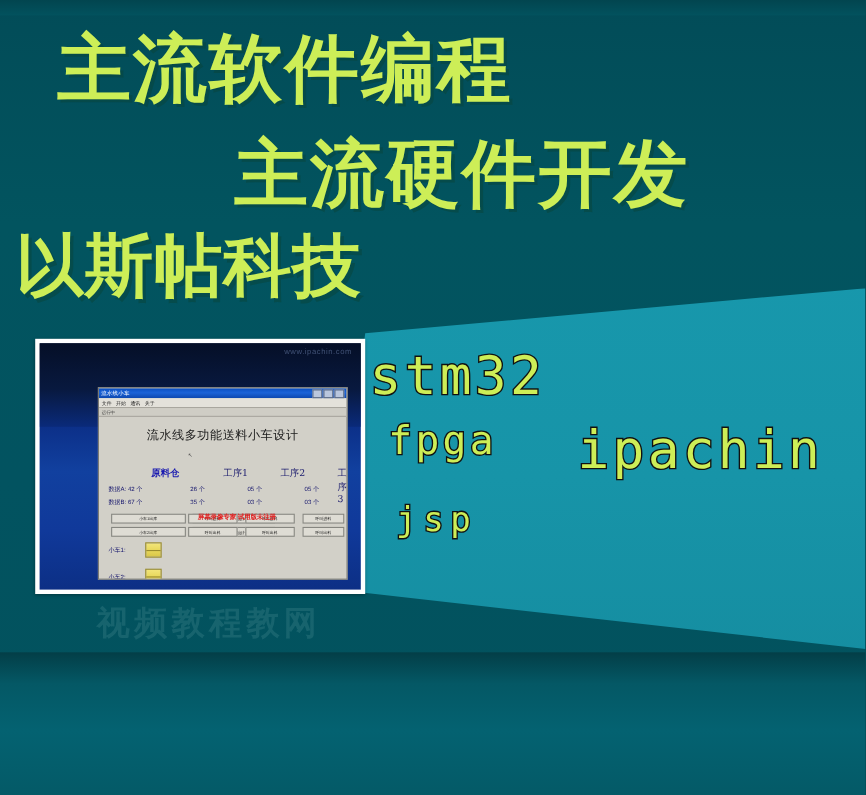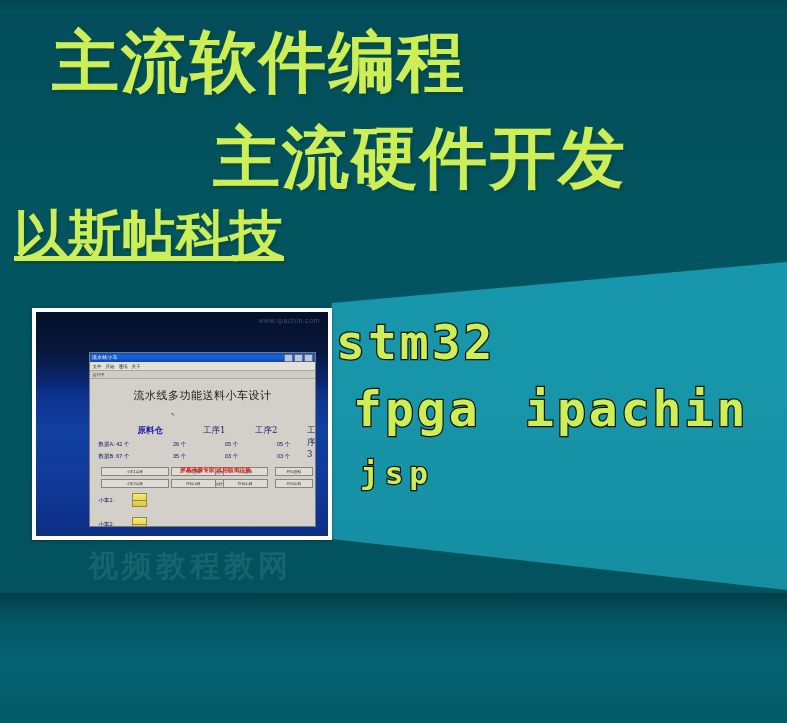--- a/index.html
+++ b/index.html
@@ -45,43 +45,43 @@
   .headline {
     position: absolute;
     color: #cdee57;
     font-weight: bold;
     white-space: nowrap;
     letter-spacing: 2px;
     text-shadow: 3px 3px 0 rgba(10,70,60,0.55);
   }
   #h1 { left: 52px;  top: 17px;  font-size: 67px; }
   #h2 { left: 213px; top: 113px; font-size: 67px; }
-  #h3 { left: 14px;  top: 200px; font-size: 53px; letter-spacing: 1px; text-decoration: underline; }
+  #h3 { left: 14px;  top: 200px; font-size: 62px; letter-spacing: 1px; }
 
   
   .kw {
     position: absolute;
     color: #cdee57;
-    font-weight: bold;
+    font-weight: normal;
     white-space: nowrap;
     font-family: "DejaVu Sans Mono", "Liberation Mono", monospace;
     -webkit-text-stroke: 2.5px #111;
     paint-order: stroke fill;
   }
   .kw-cjk {
     position: absolute;
     color: #cdee57;
     font-weight: bold;
     white-space: nowrap;
     font-family: "Liberation Sans", "DejaVu Sans", sans-serif;
     text-shadow: 2px 2px 0 rgba(12,70,60,0.35);
   }
   #k-stm32   { left: 336px; top: 314px; font-size: 48px; letter-spacing: 3px; }
   #k-danpian { left: 540px; top: 309px; font-size: 52px; letter-spacing: 4px; }
-  #k-fpga    { left: 353px; top: 381px; font-size: 48px; letter-spacing: 3px; text-align: right; }
+  #k-fpga    { left: 353px; top: 381px; font-size: 36px; letter-spacing: 3px; text-align: right; }
   #k-labview { left: 525px; top: 381px; font-size: 48px; letter-spacing: 3px; }
   #k-jsp     { left: 360px; top: 455px; font-size: 31px; letter-spacing: 6px; }
   #k-andriod { left: 520px; top: 455px; font-size: 42px; letter-spacing: 4px; }
 
   
   #bottom-line {
     position: absolute;
     left: 52px; top: 613px;
     font-size: 63px;
     font-weight: bold;

